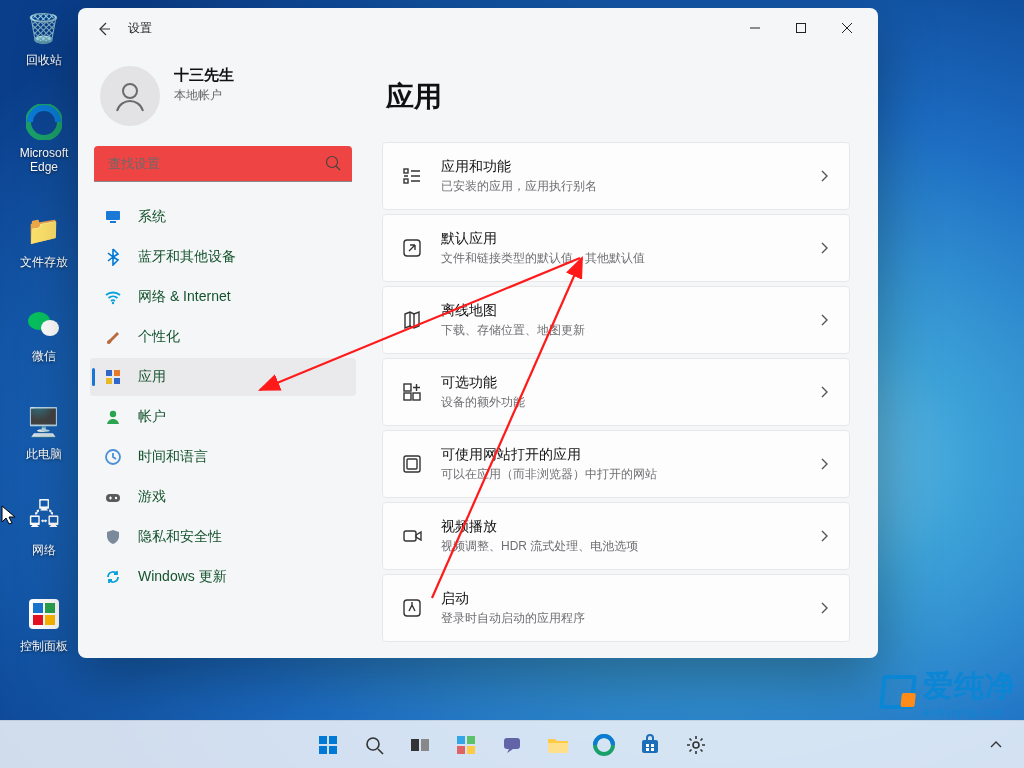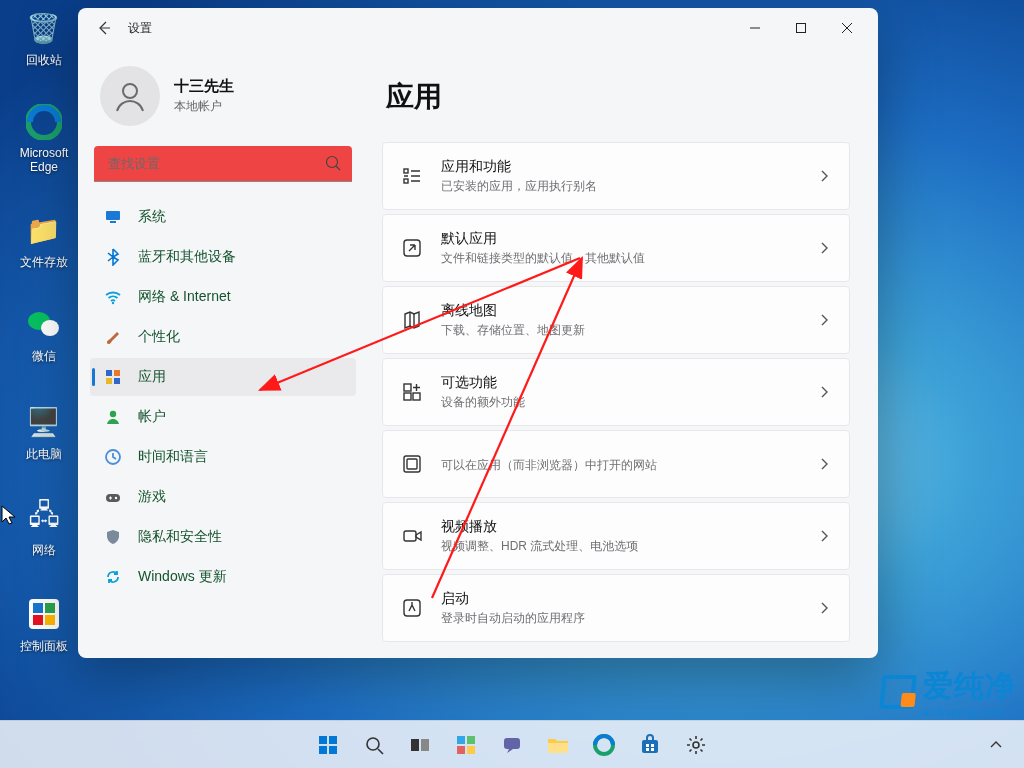--- a/index.html
+++ b/index.html
@@ -13,31 +13,31 @@
 .desktop-icon .di { width: 40px; height: 40px; margin: 0 auto 4px; display:flex;align-items:center;justify-content:center;font-size:28px; }
 .desktop-icon .lbl { text-shadow: 0 1px 3px rgba(0,0,0,.6); }
 
 
 .window {
   position: absolute; left: 78px; top: 8px; width: 800px; height: 650px;
   background: #f5f6f8; border-radius: 8px; box-shadow: 0 20px 60px rgba(0,0,0,.35);
   display: flex; flex-direction: column; overflow: hidden;
 }
 .titlebar { height: 40px; display: flex; align-items: center; padding: 0 8px 0 18px; }
-.titlebar .tb-left { display:flex; align-items:flex-start; gap:16px; }
+.titlebar .tb-left { display:flex; align-items:flex-end; gap:16px; }
 .titlebar .back { font-size:16px; color:#333; cursor:pointer; }
 .titlebar .app-title { font-size:12px; color:#222; }
 .titlebar .spacer { flex:1; }
 .wbtn { width:46px; height:32px; display:flex;align-items:center;justify-content:center; color:#222; font-size:12px; cursor:pointer; border-radius:4px; }
 
 .win-body { flex:1; display:flex; overflow:hidden; }
 
 
 .sidebar { width: 290px; padding: 10px 12px 20px 12px; overflow:hidden; }
-.account { display:flex; align-items:center; gap:14px; padding: 8px 10px 20px 10px; }
+.account { display:flex; align-items:flex-start; gap:14px; padding: 8px 10px 20px 10px; }
 .avatar { width:60px; height:60px; border-radius:50%; background:#e3e3e5; display:flex;align-items:center;justify-content:center; color:#6b6b6b; }
 .account .uname { font-size:15px; color:#111; font-weight:600; }
 .account .usub { font-size:12px; color:#666; margin-top:2px; }
 
 .searchbox { position:relative; margin: 0 4px 16px 4px; }
 .searchbox input { width:100%; height:36px; border:none; border-bottom:1px solid #8a8a8a; background:#ef4444; border-radius:4px 4px 0 0; padding:0 36px 0 14px; font-size:13px; color:#333; outline:none; }
 .searchbox input::placeholder { color:#6a6a6a; }
 .searchbox .sicon { position:absolute; right:10px; top:8px; color:#444; }
 
 .nav { display:flex; flex-direction:column; gap:2px; }
@@ -350,20 +350,21 @@
             </span>
           </div>
           <div class="card">
             <span class="ci">
               <svg width="22" height="22" viewBox="0 0 22 22" fill="none" stroke="#333" stroke-width="1.4">
                 <rect x="3" y="3" width="16" height="16" rx="2"></rect>
                 <rect x="6" y="6" width="10" height="10" rx="1"></rect>
               </svg>
             </span>
     <div class="ct">
+              <div class="t1">可使用网站打开的应用</div>
               <div class="t2">可以在应用（而非浏览器）中打开的网站</div>
             </div>
     <span class="chev">
               <svg width="14" height="14" viewBox="0 0 14 14">
                 <path d="M5 2l5 5-5 5" fill="none" stroke="#555" stroke-width="1.4"></path>
               </svg>
             </span>
           </div>
           <div class="card">
             <span class="ci">

